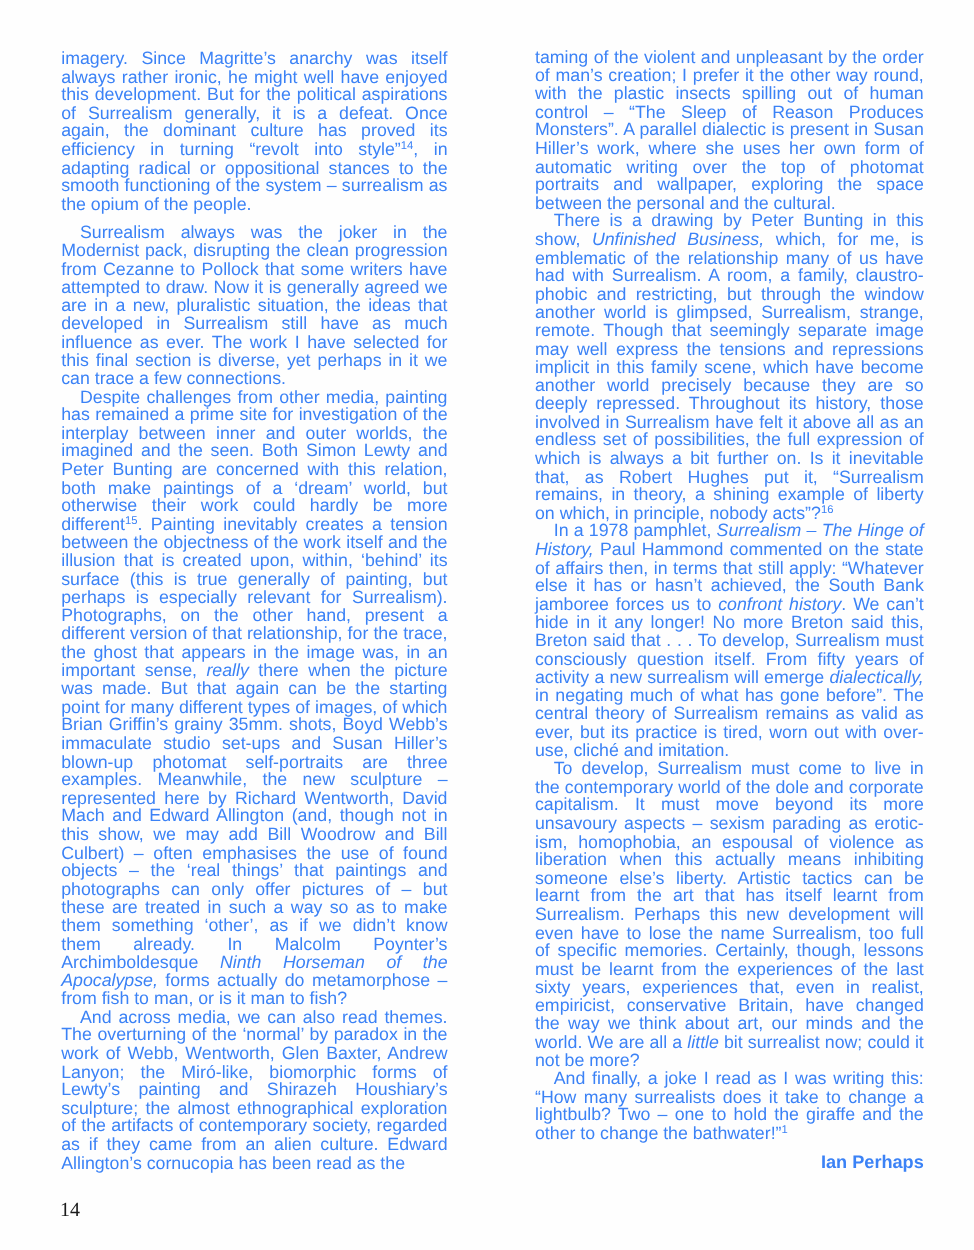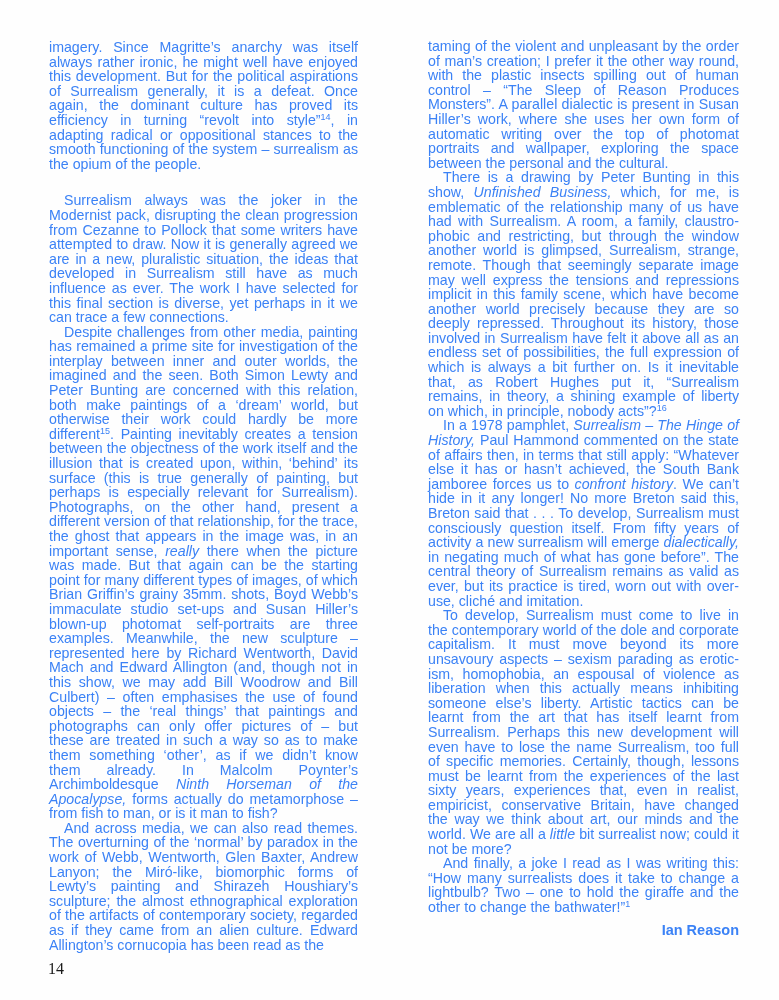--- a/index.html
+++ b/index.html
@@ -8,21 +8,21 @@
     .col {
       position: absolute; top: 40px;
       font-family: Liberation Sans, sans-serif;
       font-size: 14.2px; line-height: 14.6px; color: #3b82f6;
       text-align: justify; hyphens: manual;
     }
     .col-left { left: 49px; width: 309px; }
     .col-right { left: 417px; width: 311px; top: 39px; margin-left: 11px; }
     .col p { margin: 0; text-indent: 0; }
     .col p.indent { text-indent: 15px; }
-    .col p.gap { margin-top: 22px; }
+    .col p.gap { margin-top: 8px; }
     .col em { font-style: italic; }
     .col sup { font-size: 9px; line-height: 0; vertical-align: 5px; }
     .signature {
       text-align: right; font-weight: bold; margin-top: 8px; font-size: 14.5px;
     }
     .page-number {
       position: absolute; left: 48px; top: 960px;
       font-family: "Liberation Serif", serif; font-size: 16px; color: #1a1a1a;
     }
   </style>
@@ -45,17 +45,17 @@
     <p><span>taming of the violent and unpleasant by the order of man’s creation; I prefer it the other way round, with the plastic insects spilling out of human control – “The Sleep of Reason Produces Monsters”. A parallel dialectic is present in Susan Hiller’s work, where she uses her own form of automatic writing over the top of photomat portraits and wallpaper, exploring the space between the personal and the cultural.</span></p>
 
     <p class="indent"><span>There is a drawing by Peter Bunting in this show, </span><em>Unfinished Business,</em><span> which, for me, is emblematic of the relationship many of us have had with Surrealism. A room, a family, claustro­phobic and restricting, but through the window another world is glimpsed, Surrealism, strange, remote. Though that seemingly separate image may well express the tensions and repressions implicit in this family scene, which have become another world precisely because they are so deeply repressed. Throughout its history, those involved in Surrealism have felt it above all as an endless set of possibilities, the full expression of which is always a bit further on. Is it inevitable that, as Robert Hughes put it, “Surrealism remains, in theory, a shining example of liberty on which, in principle, nobody acts”?</span><sup>16</sup></p>
 
     <p class="indent"><span>In a 1978 pamphlet, </span><em>Surrealism – The Hinge of History,</em><span> Paul Hammond commented on the state of affairs then, in terms that still apply: “Whatever else it has or hasn’t achieved, the South Bank jamboree forces us to </span><em>confront history</em><span>. We can’t hide in it any longer! No more Breton said this, Breton said that . . . To develop, Surrealism must consciously question itself. From fifty years of activity a new surrealism will emerge </span><em>dialectically,</em><span> in negating much of what has gone before”. The central theory of Surrealism remains as valid as ever, but its practice is tired, worn out with over­use, cliché and imitation.</span></p>
 
     <p class="indent"><span>To develop, Surrealism must come to live in the contemporary world of the dole and corporate capitalism. It must move beyond its more unsavoury aspects – sexism parading as erotic­ism, homophobia, an espousal of violence as liberation when this actually means inhibiting someone else’s liberty. Artistic tactics can be learnt from the art that has itself learnt from Surrealism. Perhaps this new development will even have to lose the name Surrealism, too full of specific memories. Certainly, though, lessons must be learnt from the experiences of the last sixty years, experiences that, even in realist, empiricist, conservative Britain, have changed the way we think about art, our minds and the world. We are all a </span><em>little</em><span> bit surrealist now; could it not be more?</span></p>
 
     <p class="indent"><span>And finally, a joke I read as I was writing this: “How many surrealists does it take to change a lightbulb? Two – one to hold the giraffe and the other to change the bathwater!”</span><sup>1</sup></p>
 
-    <div class="signature">Ian Reason</div>
+    <div class="signature">Ian Perhaps</div>
   </div>
 
   <div class="page-number">14</div>
 </div>
 
 </body></html>

